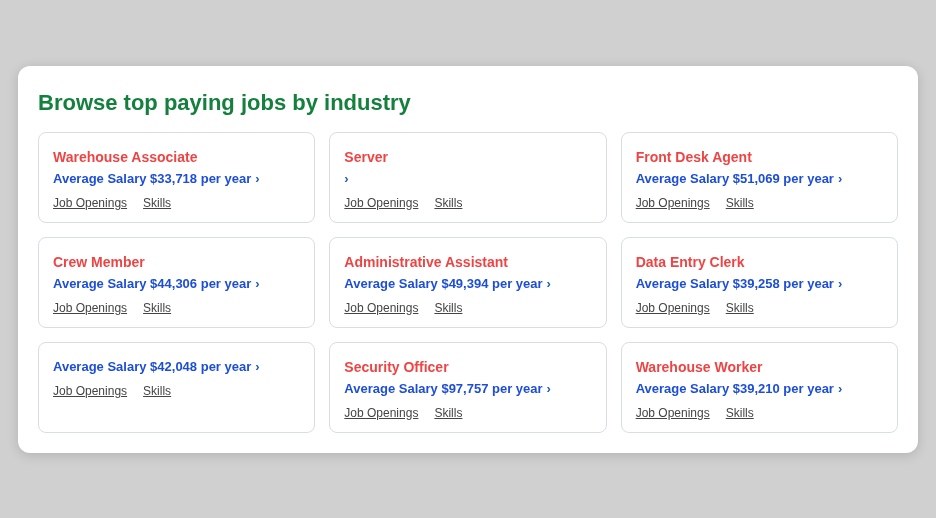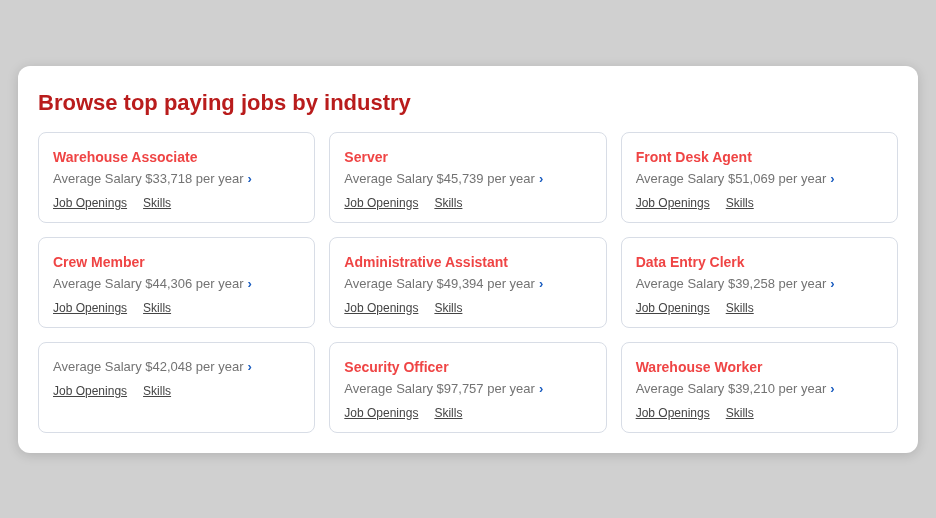--- a/index.html
+++ b/index.html
@@ -22,21 +22,21 @@
       border-radius: 12px;
       box-shadow: 0 2px 12px rgba(0,0,0,0.15);
       padding: 24px 20px 20px 20px;
       width: 900px;
       max-width: 936px;
     }
 
     .page-title {
       font-size: 22px;
       font-weight: 700;
-      color: #b91c1c;
+      color: #15803d;
       margin-bottom: 16px;
     }
 
     .industry-dropdown {
       display: inline-flex;
       align-items: center;
       gap: 8px;
       border: 1.5px solid #b0b8c8;
       border-radius: 6px;
       padding: 8px 14px;
@@ -75,22 +75,22 @@
 
     .salary-row {
       display: flex;
       align-items: center;
       gap: 4px;
       margin-bottom: 10px;
     }
 
     .salary-text {
       font-size: 13px;
-      font-weight: 400;
-      color: #737373;
+      font-weight: 700;
+      color: #1d4ed8;
       cursor: pointer;
     }
 
     .salary-arrow {
       font-size: 13px;
       color: #1a5cbf;
       font-weight: 700;
     }
 
     .links-row {
@@ -120,21 +120,20 @@
         <span class="salary-arrow">›</span>
       </div>
       <div class="links-row">
         <a class="card-link">Job Openings</a>
         <a class="card-link">Skills</a>
       </div>
     </div>
       <div class="job-card">
       <div class="job-title">Server</div>
       <div class="salary-row">
-        <span class="salary-text">Average Salary $45,739 per year</span>
         <span class="salary-arrow">›</span>
       </div>
       <div class="links-row">
         <a class="card-link">Job Openings</a>
         <a class="card-link">Skills</a>
       </div>
     </div>
       <div class="job-card">
       <div class="job-title">Front Desk Agent</div>
       <div class="salary-row">

